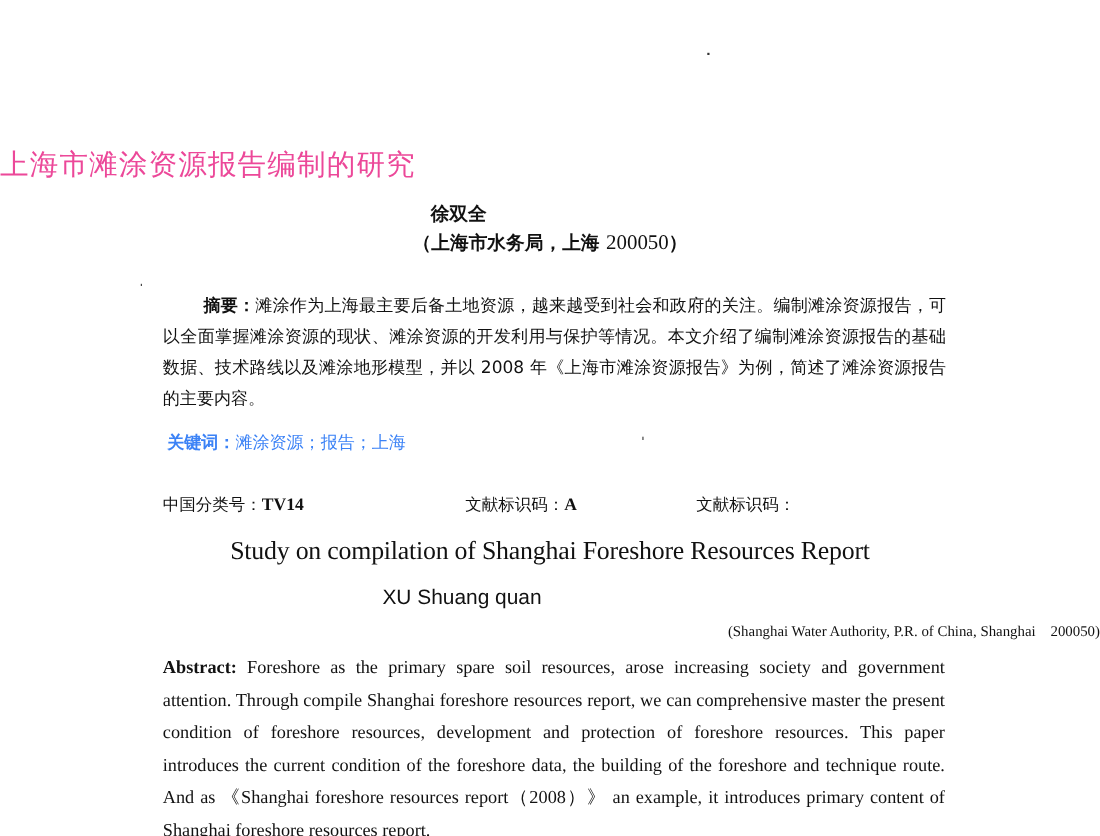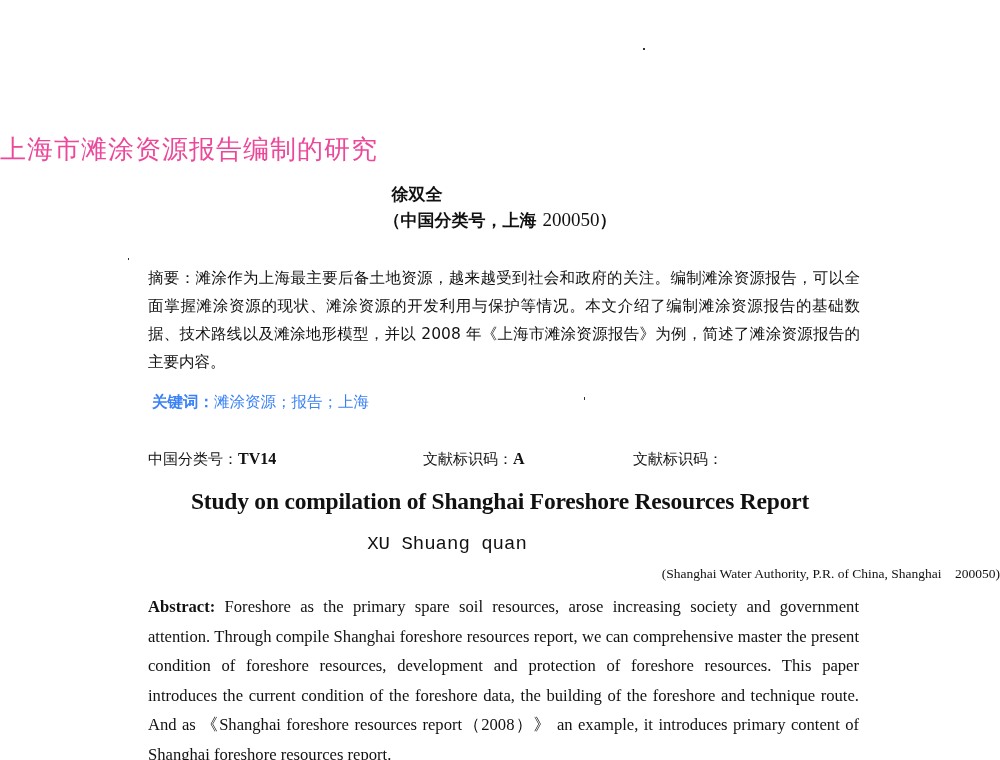--- a/index.html
+++ b/index.html
@@ -71,21 +71,22 @@
       top: 264px;
       left: 148px;
       width: 712px;
       font-family: "DejaVu Sans", sans-serif;
       font-size: 15.5px;
       line-height: 28px;
       text-align: justify;
       color: #111;
     }
     .cn-abstract .label {
-      font-weight: normal;
+      font-weight: bold;
+      margin-left: 37px;
     }
     .cn-keywords {
       position: absolute;
       top: 388px;
       left: 132px;
       width: 712px;
       font-family: "DejaVu Sans", sans-serif;
       font-size: 15.5px;
       line-height: 28px;
       color: #3b82f6;
@@ -114,35 +115,34 @@
       font-weight: bold;
       font-size: 16px;
     }
     .en-title {
       position: absolute;
       top: 488px;
       left: 0;
       width: 1000px;
       text-align: center;
       font-family: "Liberation Serif", serif;
-      font-weight: bold;
+      font-weight: normal;
       font-size: 23.5px;
       color: #111;
       letter-spacing: -0.2px;
     }
     .en-author {
       position: absolute;
       top: 533px;
       left: 0;
       width: 840px;
       text-align: center;
-      font-family: Liberation Mono, monospace;
+      font-family: Liberation Sans, sans-serif;
       font-size: 19px;
       color: #111;
-      margin-left: 27px;
     }
     .en-affil {
       position: absolute;
       top: 566px;
       left: 0;
       width: 1000px;
       text-align: right;
       font-family: "Liberation Serif", serif;
       font-size: 13.5px;
       color: #111;
@@ -168,21 +168,21 @@
 <div class="page">
 
   <div class="speck" style="left:643px; top:48px;"></div>
   <div class="speck" style="left:128px; top:258px; width:1px; height:2px;"></div>
   <div class="speck" style="left:584px; top:397px; width:1px; height:3px;"></div>
 
   <div class="cn-title">上海市滩涂资源报告编制的研究</div>
 
   <div class="cn-author">徐双全</div>
 
-  <div class="cn-affil"><span>（中国分类号，上海 </span><span class="num">200050</span><span>）</span></div>
+  <div class="cn-affil"><span>（上海市水务局，上海 </span><span class="num">200050</span><span>）</span></div>
 
   <div class="cn-abstract"><span class="label">摘要：</span><span>滩涂作为上海最主要后备土地资源，越来越受到社会和政府的关注。编制滩涂资源报告，可以全面掌握滩涂资源的现状、滩涂资源的开发利用与保护等情况。本文介绍了编制滩涂资源报告的基础数据、技术路线以及滩涂地形模型，并以 2008 年《上海市滩涂资源报告》为例，简述了滩涂资源报告的主要内容。</span></div>
 
   <div class="cn-keywords"><span class="label">关键词：</span><span>滩涂资源；报告；上海</span></div>
 
   <div class="classline">
     <span class="item" style="left:0px;"><span>中国分类号：</span><span class="val">TV14</span></span>
     <span class="item" style="left:275px;"><span>文献标识码：</span><span class="val">A</span></span>
     <span class="item" style="left:485px;"><span>文献标识码：</span><span class="val"></span></span>
   </div>

